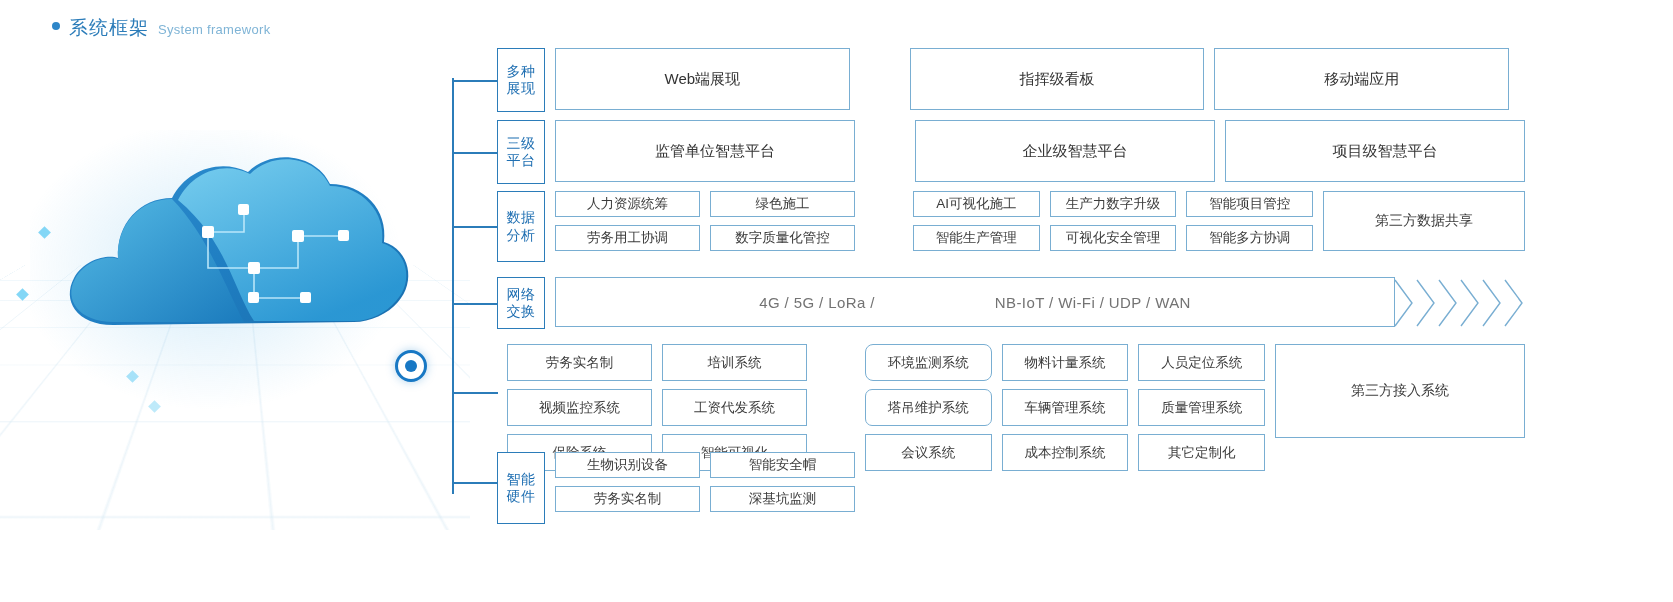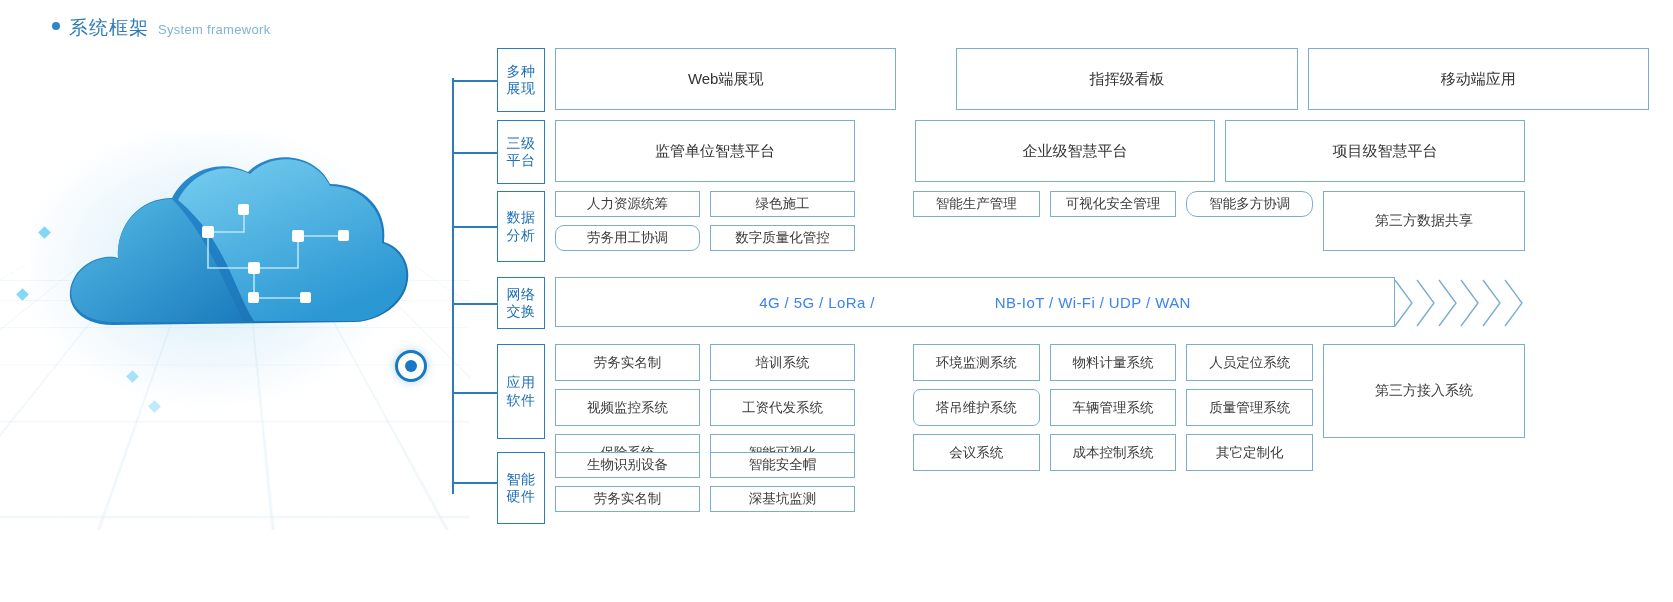--- a/index.html
+++ b/index.html
@@ -56,21 +56,21 @@
     font-size:14px;text-align:center;box-sizing:border-box;
   }
   .card.big{font-size:15px;color:#333;}
   .card.sm{font-size:13.5px;}
   .gap-mid{width:60px;flex:none;}
 
   .grp{display:flex;flex-direction:column;gap:8px;}
   .line{display:flex;gap:10px;}
 
   
-  #row1{left:497px;top:48px;width:1152px;height:64px;}
+  #row1{left:497px;top:48px;width:1012px;height:64px;}
   #row1 .card{height:62px;}
   
   #row2{left:497px;top:120px;width:1028px;height:64px;}
   #row2 .card{height:62px;padding-left:20px;}
   
   #row3{left:497px;top:191px;width:1028px;height:71px;}
   #row3 .card{height:26px;}
   #row3 .tall{height:60px;}
   
   #row4{left:497px;top:277px;width:1028px;height:52px;}
@@ -78,21 +78,21 @@
   #row5{left:497px;top:344px;width:1028px;height:95px;}
   #row5 .card{height:37px;}
   #row5 .tall{height:94px;}
   
   #row6{left:497px;top:452px;width:1028px;height:72px;}
   #row6 .card{height:26px;}
 
   .net-bar{
     flex:1;border:1.2px solid #79aed2;background:#fff;height:50px;
     display:flex;align-items:center;justify-content:center;gap:120px;
-    font-size:15px;color:#3b82f6;letter-spacing:.4px;box-sizing:border-box;
+    font-size:15px;color:#737373;letter-spacing:.4px;box-sizing:border-box;
   }
   .chevrons{display:flex;align-items:center;margin-left:-2px;}
   .chev{width:22px;height:50px;}
 </style>
 </head>
 <body>
 
 <div class="title-wrap">
   <span class="title-dot"></span>
   <span class="title-cn">系统框架</span>
@@ -194,30 +194,35 @@
     <span>数据</span>
     <span>分析</span>
   </div>
   <div class="rbody">
     <div class="grp" style="width:300px;">
       <div class="line">
         <div class="card sm" style="flex:1;">人力资源统筹</div>
         <div class="card sm" style="flex:1;">绿色施工</div>
       </div>
       <div class="line">
-        <div class="card sm" style="flex:1;border-radius:9px;">劳务用工协调</div>
+        <div class="card sm" style="flex:1;">劳务用工协调</div>
         <div class="card sm" style="flex:1;">数字质量化管控</div>
       </div>
     </div>
     <div class="gap-mid" style="width:58px;"></div>
     <div class="grp" style="width:400px;">
       <div class="line">
+        <div class="card sm" style="flex:1;">AI可视化施工</div>
+        <div class="card sm" style="flex:1;">生产力数字升级</div>
+        <div class="card sm" style="flex:1;">智能项目管控</div>
+      </div>
+      <div class="line">
         <div class="card sm" style="flex:1;">智能生产管理</div>
         <div class="card sm" style="flex:1;">可视化安全管理</div>
-        <div class="card sm" style="flex:1;border-radius:11px;">智能多方协调</div>
+        <div class="card sm" style="flex:1;">智能多方协调</div>
       </div>
     </div>
     <div style="width:10px;"></div>
     <div class="card tall" style="flex:1;">第三方数据共享</div>
   </div>
 </div>
 
 <div class="row" id="row4">
   <div class="rlabel">
     <span>网络</span>
@@ -245,43 +250,39 @@
           <polyline points="2,2 19,25 2,48" fill="none" stroke="#79aed2" stroke-width="1.4"></polyline>
         </svg>
       <svg class="chev" viewBox="0 0 22 50">
           <polyline points="2,2 19,25 2,48" fill="none" stroke="#79aed2" stroke-width="1.4"></polyline>
         </svg>
     </div>
   </div>
 </div>
 
 <div class="row" id="row5">
-  <div class="rlabel">
-    <span>应用</span>
-    <span>软件</span>
-  </div>
   <div class="rbody">
     <div class="grp" style="width:300px;">
       <div class="line">
         <div class="card sm" style="flex:1;">劳务实名制</div>
         <div class="card sm" style="flex:1;">培训系统</div>
       </div>
       <div class="line">
         <div class="card sm" style="flex:1;">视频监控系统</div>
         <div class="card sm" style="flex:1;">工资代发系统</div>
       </div>
       <div class="line">
         <div class="card sm" style="flex:1;">保险系统</div>
         <div class="card sm" style="flex:1;">智能可视化</div>
       </div>
     </div>
     <div class="gap-mid" style="width:58px;"></div>
     <div class="grp" style="width:400px;">
       <div class="line">
-        <div class="card sm" style="flex:1;">环境监测系统</div>
+        <div class="card sm" style="flex:1;border-radius:8px;">环境监测系统</div>
         <div class="card sm" style="flex:1;">物料计量系统</div>
         <div class="card sm" style="flex:1;">人员定位系统</div>
       </div>
       <div class="line">
         <div class="card sm" style="flex:1;border-radius:7px;">塔吊维护系统</div>
         <div class="card sm" style="flex:1;">车辆管理系统</div>
         <div class="card sm" style="flex:1;">质量管理系统</div>
       </div>
       <div class="line">
         <div class="card sm" style="flex:1;">会议系统</div>

